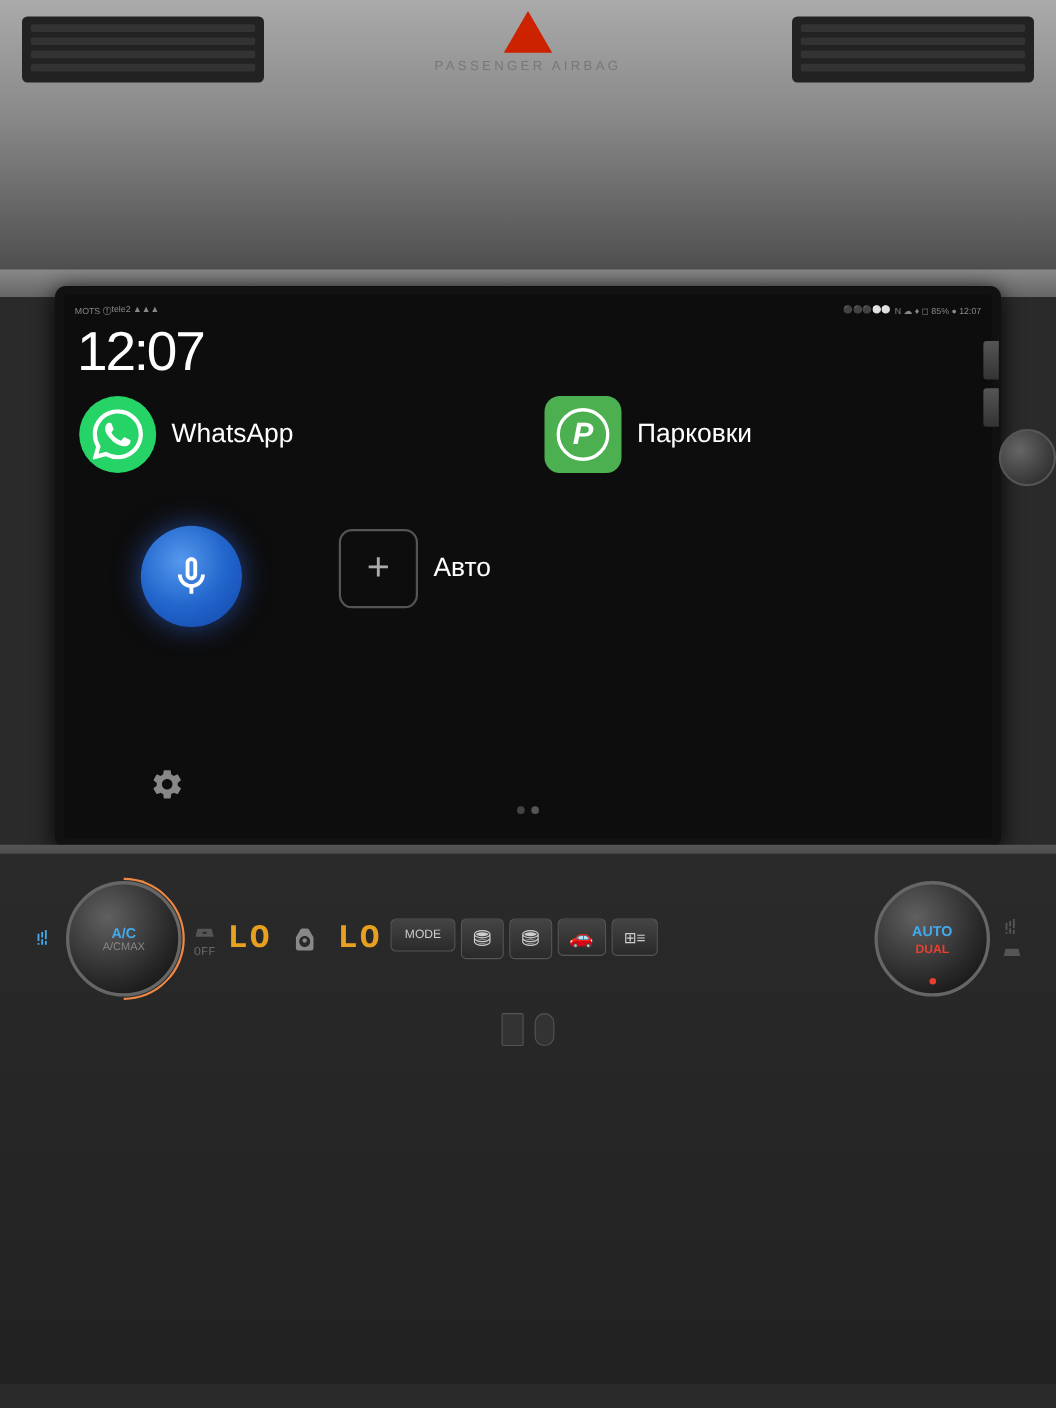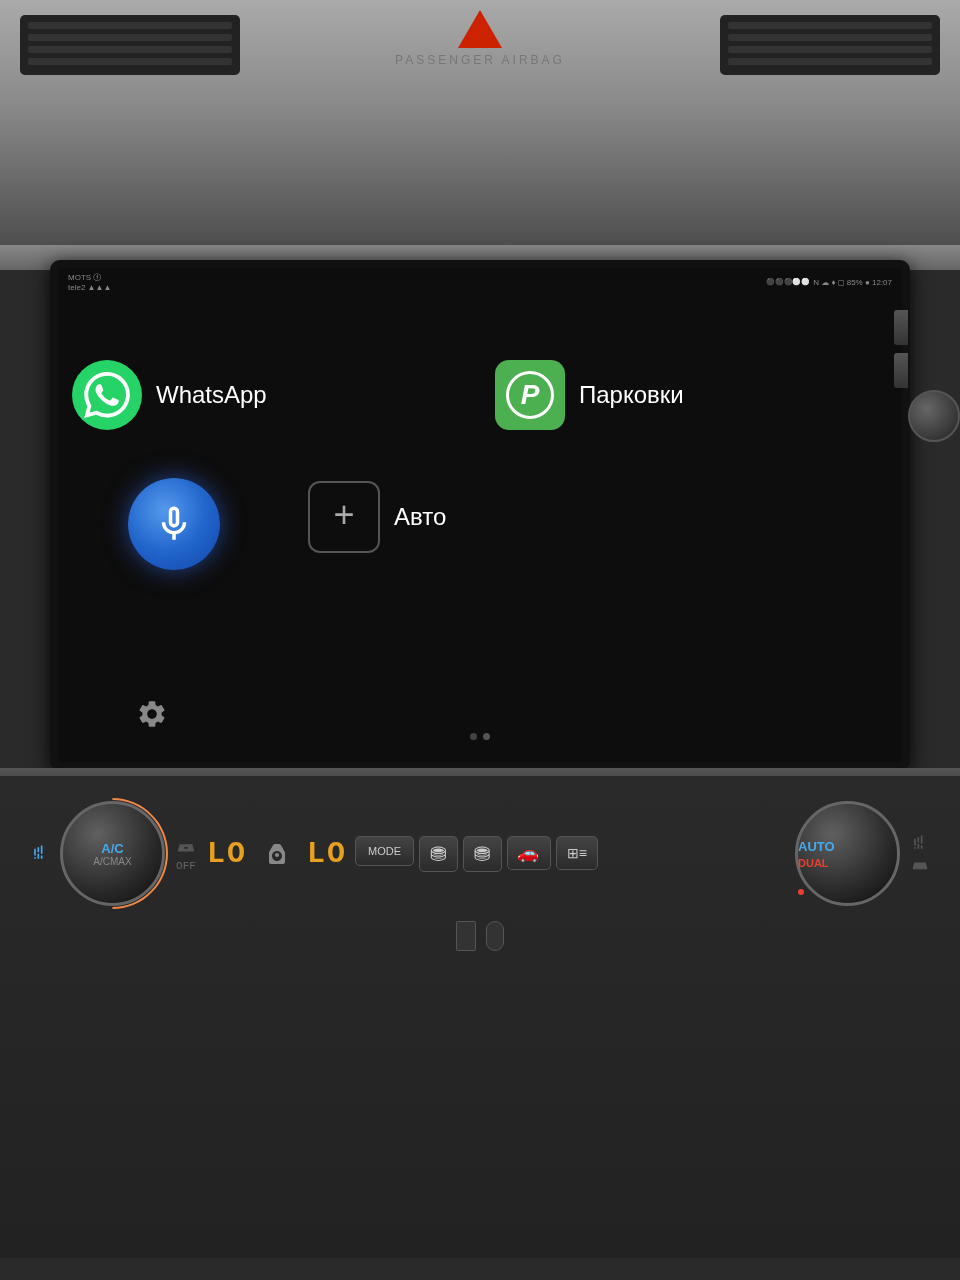--- a/index.html
+++ b/index.html
@@ -48,31 +48,32 @@
     <div style="position:absolute;top:53px;left:50%;transform:translateX(-50%);color:#777;font-size:12px;letter-spacing:3px;white-space:nowrap;font-family:Arial;">PASSENGER  AIRBAG</div>
 
     <div style="position:absolute;bottom:0;left:0;right:0;height:25px;background:linear-gradient(180deg,#888 0%,#666 100%);"></div>
   </div>
 
   <div style="position:absolute;top:260px;left:50px;right:50px;height:510px;background:#111;border-radius:10px;padding:8px;box-shadow:0 4px 20px rgba(0,0,0,0.9);">
 
     <div style="width:100%;height:100%;background:#0d0d0d;border-radius:4px;position:relative;overflow:hidden;">
 
       <div style="position:absolute;top:0;left:0;right:0;height:28px;display:flex;justify-content:space-between;align-items:center;padding:0 10px;">
-        <div style="display:flex;flex-direction:column;">
+        <div style="display:flex;flex-direction:row;">
           <span style="color:#888;font-size:8px;">MOTS ⓕ</span>
           <span style="color:#888;font-size:8px;">tele2 ▲▲▲</span>
         </div>
         <div style="display:flex;align-items:center;gap:3px;">
 
           <span style="color:#888;font-size:7px;">⚫⚫⚫⚪⚪</span>
           <span style="color:#888;font-size:8px;">N ☁ ♦ ◻ 85%  ● 12:07</span>
         </div>
       </div>
 
+      <div style="position:absolute;top:22px;left:12px;color:white;font-size:50px;font-weight:300;font-family:Arial;letter-spacing:-2px;">12:07</div>
 
       <div style="position:absolute;top:92px;left:14px;right:14px;display:flex;align-items:center;justify-content:flex-start;gap:30px;">
 
         <div style="display:flex;align-items:center;gap:14px;flex:1;">
           <div style="width:70px;height:70px;border-radius:50%;background:#25D366;display:flex;align-items:center;justify-content:center;flex-shrink:0;">
             <svg width="46" height="46" viewBox="0 0 24 24" fill="white">
               <path d="M17.472 14.382c-.297-.149-1.758-.867-2.03-.967-.273-.099-.471-.148-.67.15-.197.297-.767.966-.94 1.164-.173.199-.347.223-.644.075-.297-.15-1.255-.463-2.39-1.475-.883-.788-1.48-1.761-1.653-2.059-.173-.297-.018-.458.13-.606.134-.133.298-.347.446-.52.149-.174.198-.298.298-.497.099-.198.05-.371-.025-.52-.075-.149-.669-1.612-.916-2.207-.242-.579-.487-.5-.669-.51-.173-.008-.371-.01-.57-.01-.198 0-.52.074-.792.372-.272.297-1.04 1.016-1.04 2.479 0 1.462 1.065 2.875 1.213 3.074.149.198 2.096 3.2 5.077 4.487.709.306 1.262.489 1.694.625.712.227 1.36.195 1.871.118.571-.085 1.758-.719 2.006-1.413.248-.694.248-1.289.173-1.413-.074-.124-.272-.198-.57-.347m-5.421 7.403h-.004a9.87 9.87 0 01-5.031-1.378l-.361-.214-3.741.982.998-3.648-.235-.374a9.86 9.86 0 01-1.51-5.26c.001-5.45 4.436-9.884 9.888-9.884 2.64 0 5.122 1.03 6.988 2.898a9.825 9.825 0 012.893 6.994c-.003 5.45-4.437 9.884-9.885 9.884m8.413-18.297A11.815 11.815 0 0012.05 0C5.495 0 .16 5.335.157 11.892c0 2.096.547 4.142 1.588 5.945L.057 24l6.305-1.654a11.882 11.882 0 005.683 1.448h.005c6.554 0 11.89-5.335 11.893-11.893a11.821 11.821 0 00-3.48-8.413z"></path>
             </svg>
           </div>
           <span style="color:white;font-size:24px;font-weight:400;">WhatsApp</span>
@@ -163,21 +164,21 @@
           <div style="background:linear-gradient(180deg,#444,#2a2a2a);border:1px solid #555;border-radius:5px;color:#ccc;font-size:11px;padding:8px 12px;cursor:pointer;">
             <span>MODE</span>
           </div>
           <div style="background:linear-gradient(180deg,#444,#2a2a2a);border:1px solid #555;border-radius:5px;color:#ccc;font-size:20px;padding:5px 10px;cursor:pointer;">⛃</div>
           <div style="background:linear-gradient(180deg,#444,#2a2a2a);border:1px solid #555;border-radius:5px;color:#ccc;font-size:20px;padding:5px 10px;cursor:pointer;">⛃</div>
           <div style="background:linear-gradient(180deg,#444,#2a2a2a);border:1px solid #555;border-radius:5px;color:#ccc;font-size:18px;padding:5px 10px;cursor:pointer;">🚗</div>
           <div style="background:linear-gradient(180deg,#444,#2a2a2a);border:1px solid #555;border-radius:5px;color:#ccc;font-size:14px;padding:8px 10px;cursor:pointer;">⊞≡</div>
         </div>
       </div>
 
-      <div style="width:105px;height:105px;border-radius:50%;background:radial-gradient(circle at 35% 30%,#606060,#2a2a2a 60%,#0a0a0a 100%);border:3px solid #666;display:flex;flex-direction:column;justify-content:center;position:relative;flex-shrink:0;">
+      <div style="width:105px;height:105px;border-radius:50%;background:radial-gradient(circle at 35% 30%,#606060,#2a2a2a 60%,#0a0a0a 100%);border:3px solid #666;display:flex;flex-direction:column;align-items:center;justify-content:center;position:relative;flex-shrink:0;">
         <span style="color:#4ae;font-size:13px;font-weight:bold;">AUTO</span>
         <span style="color:#e84030;font-size:11px;margin-top:3px;font-weight:bold;">DUAL</span>
 
         <div style="position:absolute;bottom:8px;width:6px;height:6px;border-radius:50%;background:#e84030;"></div>
       </div>
 
       <div style="display:flex;flex-direction:column;align-items:center;gap:2px;">
         <svg width="20" height="20" viewBox="0 0 24 24" fill="#555">
           <path d="M7 19H5v-2h2v2zm-2-4h2v-8H5v8zm4 4h2v-6H9v6zm0-8h2V5H9v6zm4 8h2v-4h-2v4zm0-6h2V3h-2v8z"></path>
         </svg>

